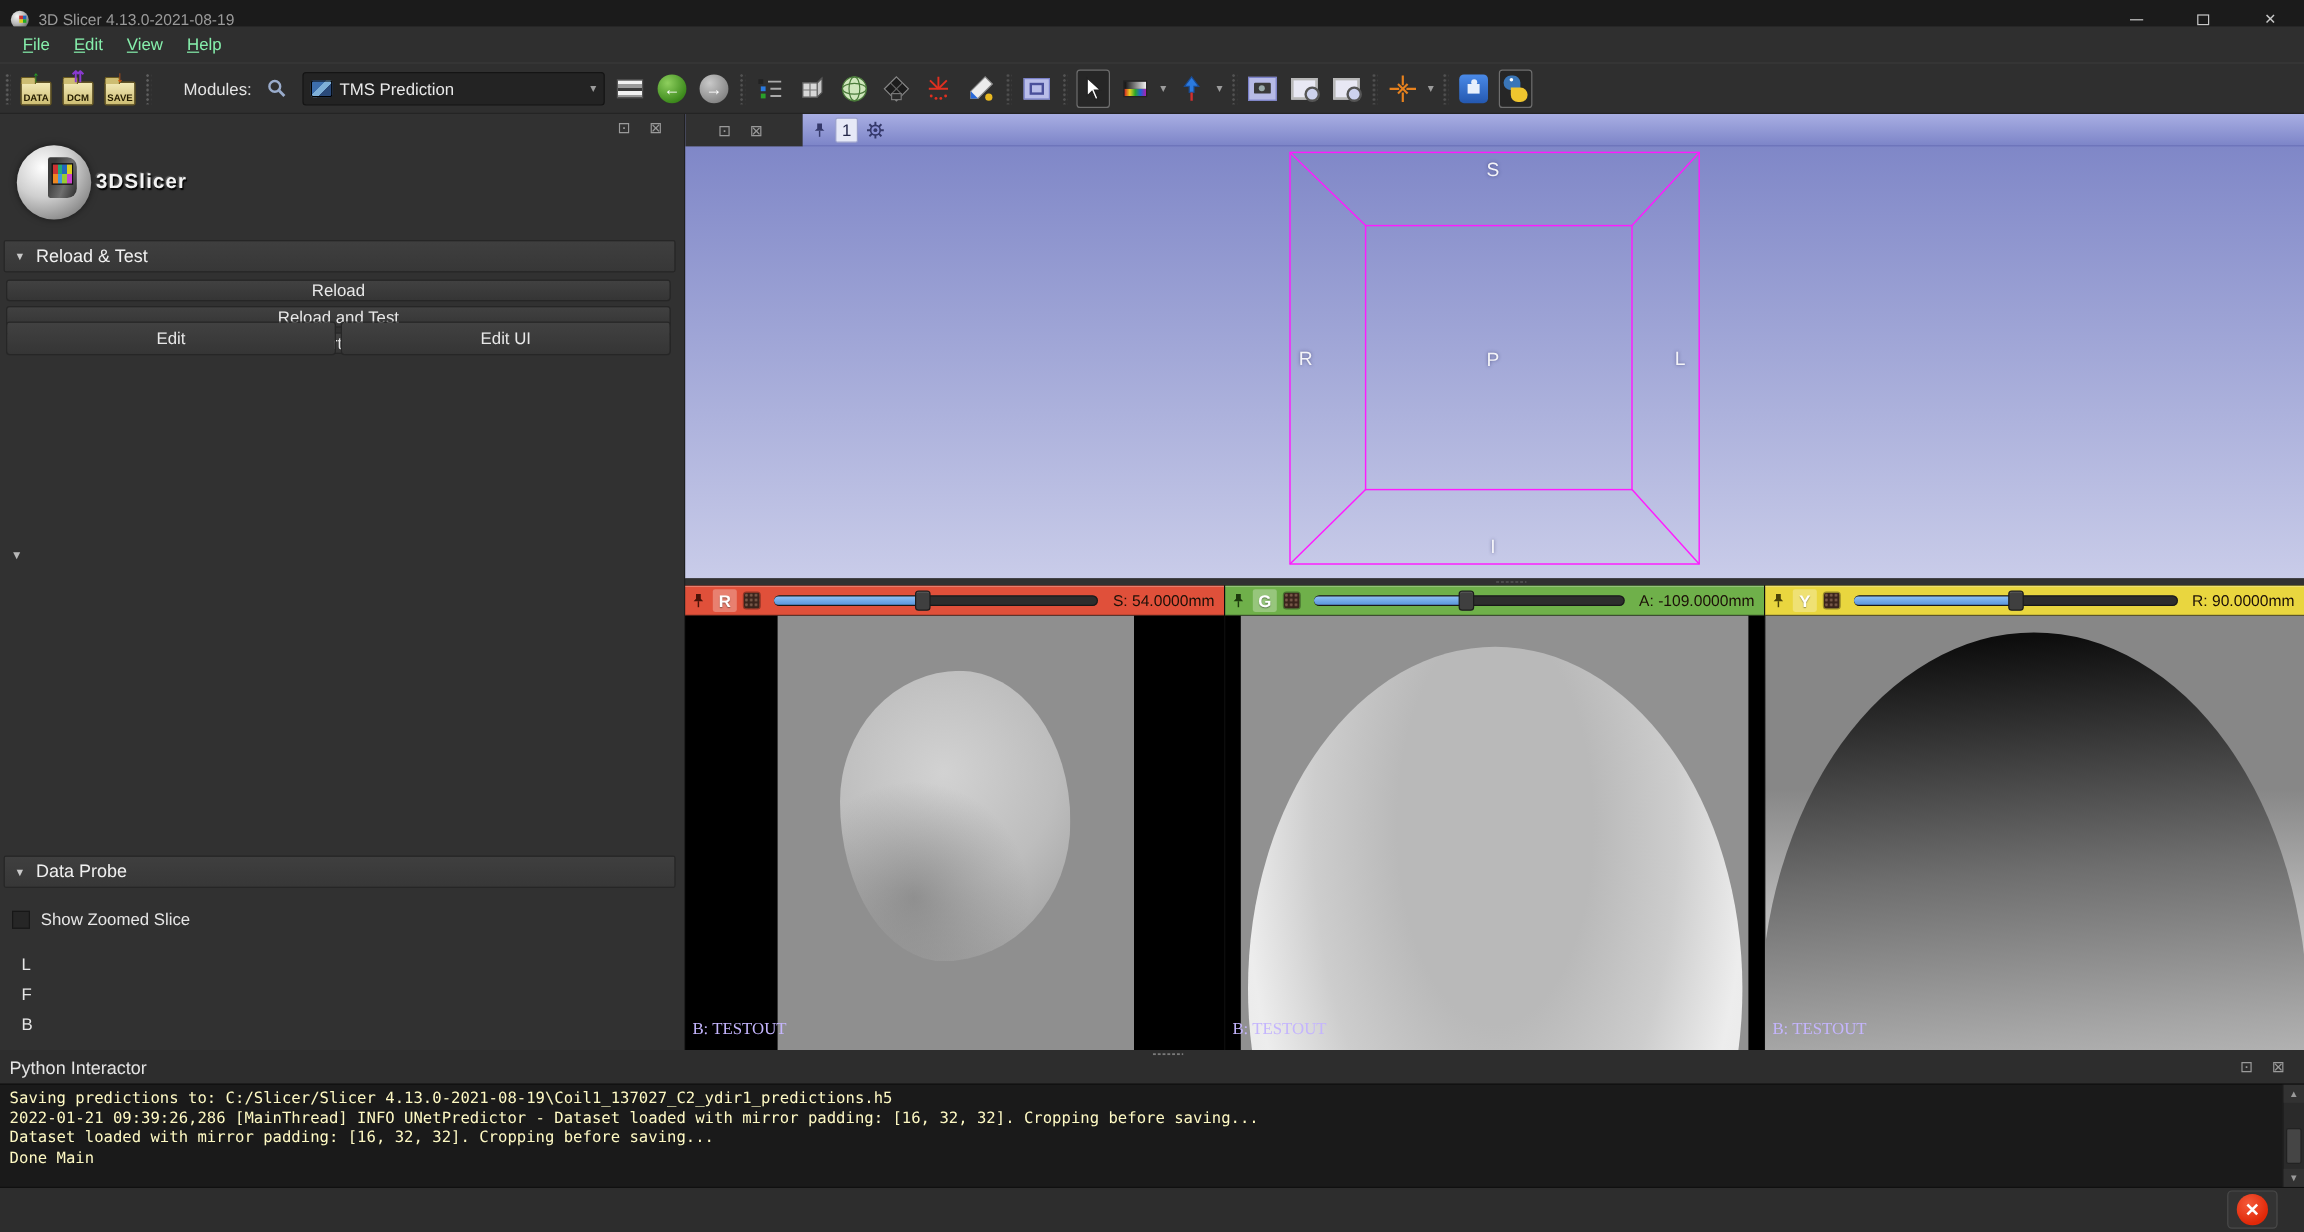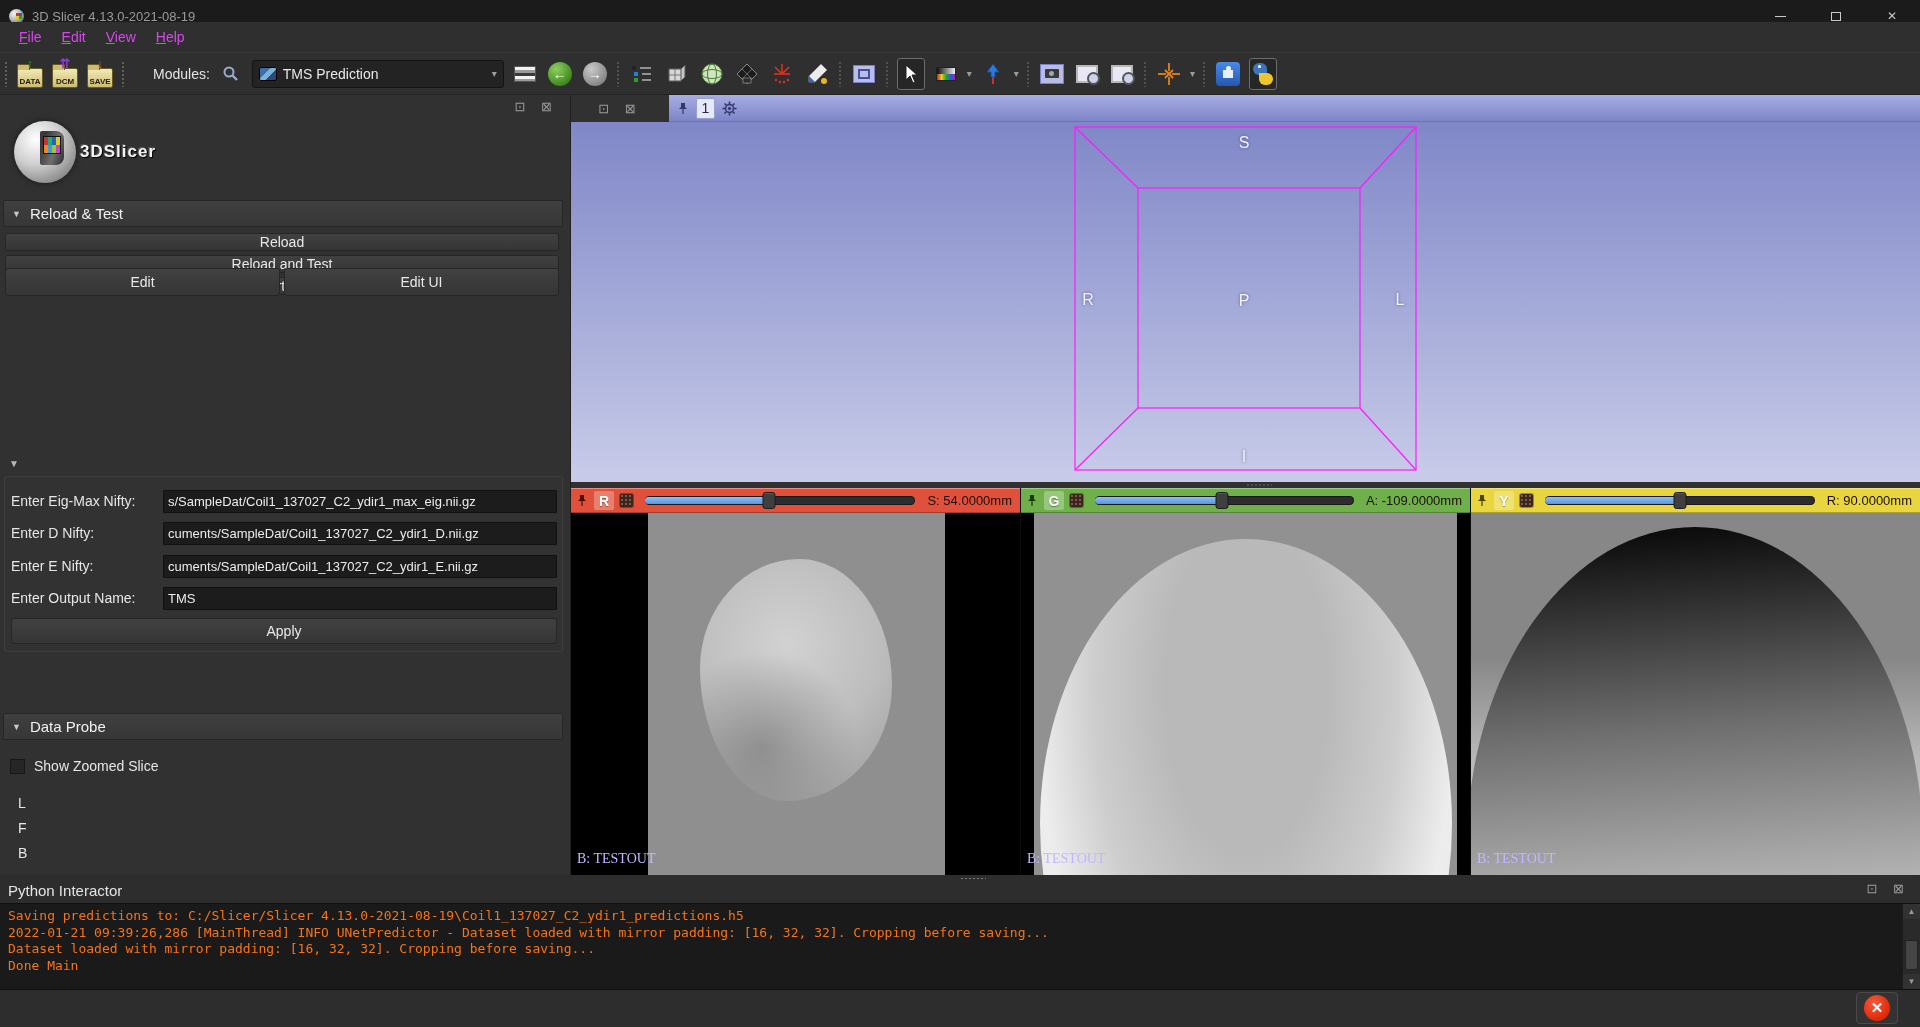--- a/index.html
+++ b/index.html
@@ -19,21 +19,21 @@
   .title-text { color:#9a9a9a; font-size:13px; }
   .win-controls { margin-left:auto; display:flex; height:100%; }
   .win-btn { width:56px; height:100%; display:flex; align-items:center; justify-content:center;
     color:#c9c9c9; font-size:12px; }
   .min-glyph { display:inline-block; width:11px; height:1px; background:#c9c9c9; }
   .max-glyph { display:inline-block; width:10px; height:9px; border:1px solid #c9c9c9; }
 
   
   .menubar { position:absolute; left:0; top:22px; width:100%; height:30px; background:#2f2f2f;
     border-bottom:1px solid #closed; display:flex; align-items:center; padding-left:10px; gap:2px; }
-  .menu-item { display:inline-block; color:#d946ef; font-size:14px; padding:4px 9px; }
+  .menu-item { display:inline-block; color:#86efac; font-size:14px; padding:4px 9px; }
   .menu-item::first-letter { text-decoration:underline; }
 
   
   .toolbar { position:absolute; left:0; top:52px; width:100%; height:43px; background:#2f2f2f;
     border-top:1px solid #3a3a3a; border-bottom:1px solid #242424;
     display:flex; align-items:center; padding:0 4px; gap:7px; }
   .tb-handle { width:5px; height:26px;
     background-image:radial-gradient(#5f5f5f 1px, transparent 1.2px); background-size:4px 4px; }
   .tb-sep { width:5px; height:26px;
     background-image:radial-gradient(#525252 1px, transparent 1.2px); background-size:4px 4px; }
@@ -210,21 +210,21 @@
 
   
   .console { position:absolute; left:0; top:875px; width:1920px; height:152px; background:#2d2d2d; }
   .hsplit { position:absolute; left:50%; top:2px; width:26px; height:3px;
     background-image:radial-gradient(#7a7a7a 1px, transparent 1.2px); background-size:4px 3px; }
   .console-title { position:absolute; left:8px; top:7px; color:#e4e4e4; font-size:15px; }
   .console-corner-icons { position:absolute; right:10px; top:6px; color:#9a9a9a; font-size:13px;
     letter-spacing:6px; }
   .console-body { position:absolute; left:0; top:28px; width:1920px; height:87px; background:#1a1a1a;
     border-top:1px solid #101010; border-bottom:1px solid #101010; padding:4px 0 0 8px; }
-  .console-line { color:#f97316; font-size:13px; line-height:16.5px;
+  .console-line { color:#fef9c3; font-size:13px; line-height:16.5px;
     font-family:"DejaVu Sans Mono", monospace; white-space:pre; }
   .vscroll { position:absolute; right:0; top:0; width:18px; height:100%; background:#2a2a2a;
     border-left:1px solid #1c1c1c; }
   .vscroll .arr { position:absolute; left:0; width:100%; height:15px; color:#9a9a9a; font-size:8px;
     text-align:center; line-height:15px; background:#323232; }
   .arr-up { top:0; } .arr-down { bottom:0; }
   .vscroll .thumb { position:absolute; left:2px; width:13px; top:36px; height:30px; background:#454545;
     border:1px solid #222; border-radius:2px; }
   .console-bottombar { position:absolute; left:0; bottom:0; width:100%; height:36px; }
   .stop-btn { position:absolute; right:22px; bottom:3px; width:42px; height:32px;
@@ -448,39 +448,20 @@
         <button class="btn">Reload and Test</button>
         <button class="btn">Restart Slicer</button>
       </div>
       <div class="btn-row" style="top:173px;">
         <button class="btn">Edit</button>
         <button class="btn">Edit UI</button>
       </div>
 
       <span class="lone-tri">▼</span>
 
-      <div class="form-box">
-        <div class="form-row" style="top:12px;">
-          <span class="flab">Enter Eig-Max Nifty:</span>
-          <input type="text" value="s/SampleDat/Coil1_137027_C2_ydir1_max_eig.nii.gz" style="">
-        </div>
-        <div class="form-row" style="top:44px;">
-          <span class="flab">Enter D Nifty:</span>
-          <input type="text" value="cuments/SampleDat/Coil1_137027_C2_ydir1_D.nii.gz" style="">
-        </div>
-        <div class="form-row" style="top:77px;">
-          <span class="flab">Enter E Nifty:</span>
-          <input type="text" value="cuments/SampleDat/Coil1_137027_C2_ydir1_E.nii.gz" style="">
-        </div>
-        <div class="form-row" style="top:109px;">
-          <span class="flab">Enter Output Name:</span>
-          <input type="text" value="TMS" style="">
-        </div>
-        <button class="btn apply-btn">Apply</button>
-      </div>
 
       <div class="section-header dp-header">
         <span class="tri">▼</span>
         <span class="sec-title">Data Probe</span>
       </div>
       <div class="checkbox-row">
         <span class="checkbox"></span>
         <span class="cb-label">Show Zoomed Slice</span>
       </div>
       <span class="probe-line" style="top:700px;">L</span>

